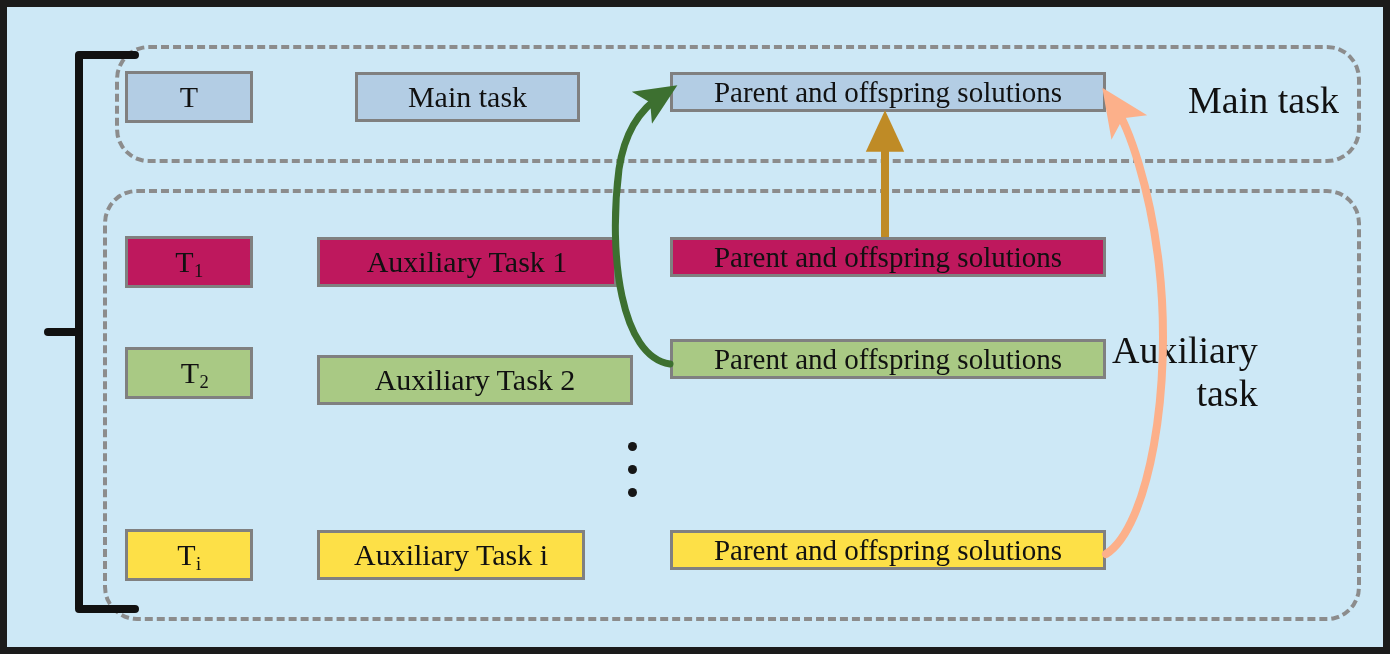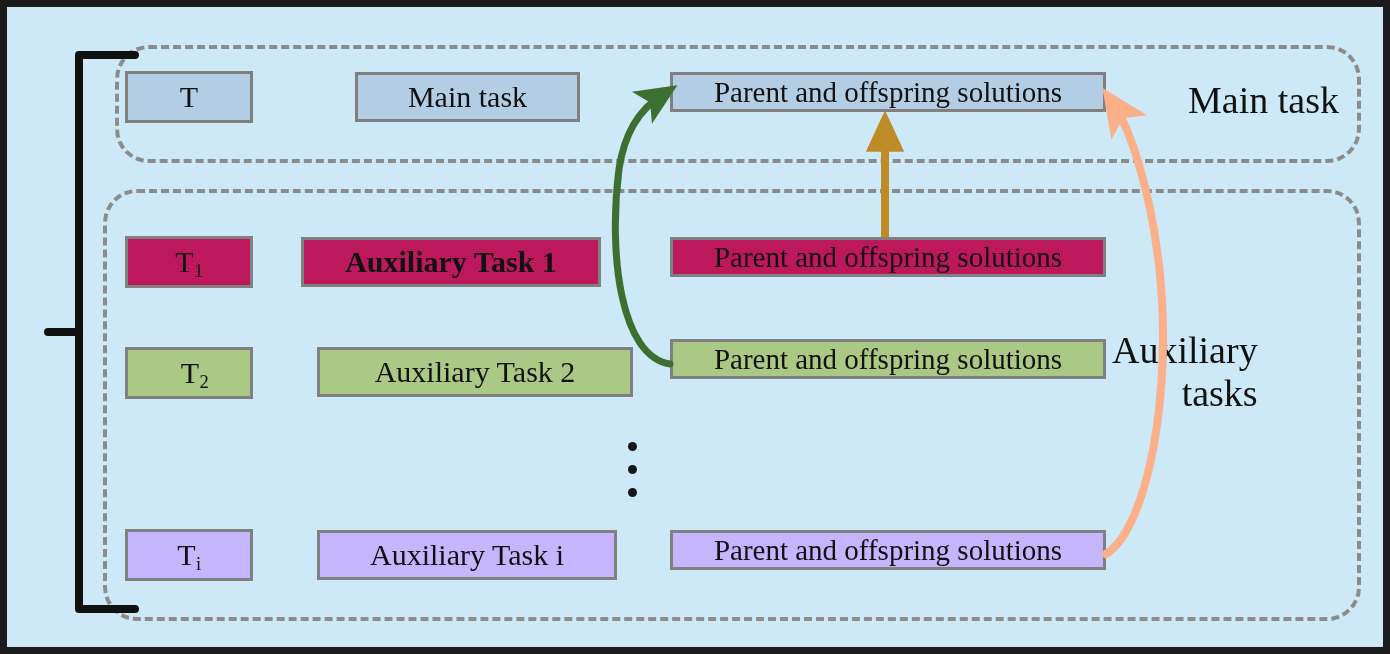--- a/index.html
+++ b/index.html
@@ -40,48 +40,48 @@
     white-space: nowrap;
     line-height: 1;
   }
   .box-tag      { width: 128px; height: 52px; font-size: 30px; }
   .box-name     { width: 218px; height: 50px; font-size: 30px; }
   .box-sol      { width: 436px; height: 40px; font-size: 29px; }
 
   .c-blue   { background: #b3cde4; }
   .c-yellow { background: #be185d; }
   .c-green  { background: #a9c984; }
-  .c-salmon { background: #c4b5fd; }
+  .c-salmon { background: #fde047; }
 
   .box sub {
     font-size: 0.62em;
     vertical-align: baseline;
     position: relative;
     top: 0.28em;
     left: 0.02em;
   }
 
   
   .col-tag  { left: 118px; }
   .col-sol  { left: 663px; }
 
   #row-main-tag  { top: 64px; }
   #row-main-name { top: 65px; width: 225px; left: 348px; }
   #row-main-sol  { top: 65px; }
 
   #row-t1-tag  { top: 229px; }
-  #row-t1-name { top: 230px; width: 300px; left: 294px; font-weight: bold; }
+  #row-t1-name { top: 230px; width: 300px; left: 310px; }
   #row-t1-sol  { top: 230px; }
 
   #row-t2-tag  { top: 340px; padding-left: 11px; }
-  #row-t2-name { top: 340px; width: 316px; left: 310px; }
+  #row-t2-name { top: 348px; width: 316px; left: 310px; }
   #row-t2-sol  { top: 332px; }
 
   #row-ti-tag  { top: 522px; }
-  #row-ti-name { top: 523px; width: 300px; left: 310px; }
+  #row-ti-name { top: 523px; width: 268px; left: 310px; }
   #row-ti-sol  { top: 523px; }
 
   
   .side-label {
     position: absolute;
     font-size: 38px;
     color: #111111;
     line-height: 1.12;
   }
   #label-main { left: 1181px; top: 72px; }
@@ -164,21 +164,21 @@
 
   <div id="ellipsis">
     <i></i>
     <i></i>
     <i></i>
   </div>
 
   <div class="side-label" id="label-main">Main task</div>
   <div class="side-label" id="label-aux">
     <div>Auxiliary</div>
-    <div>tasks</div>
+    <div>task</div>
   </div>
 
   <svg id="overlay" viewBox="0 0 1376 640">
     <defs>
       <marker id="head-green" markerWidth="6" markerHeight="6" refX="3.4" refY="3" orient="auto">
         <path d="M0,0.3 L6,3 L0,5.7 L1.4,3 Z" fill="#3d7030"></path>
       </marker>
       <marker id="head-gold" markerWidth="5.2" markerHeight="5.2" refX="2.6" refY="2.6" orient="auto">
         <path d="M0,0.2 L5.2,2.6 L0,5 Z" fill="#bf8b26"></path>
       </marker>

